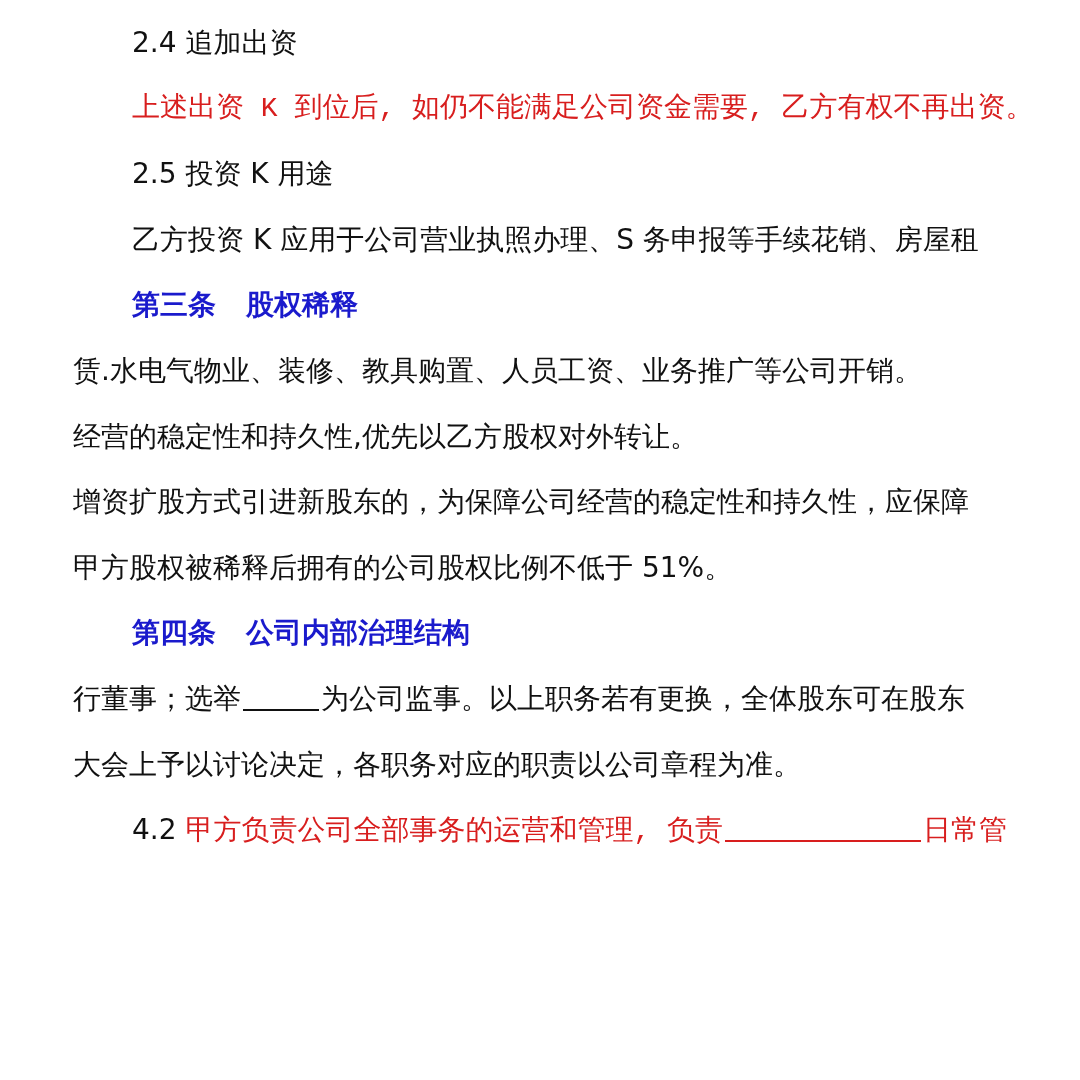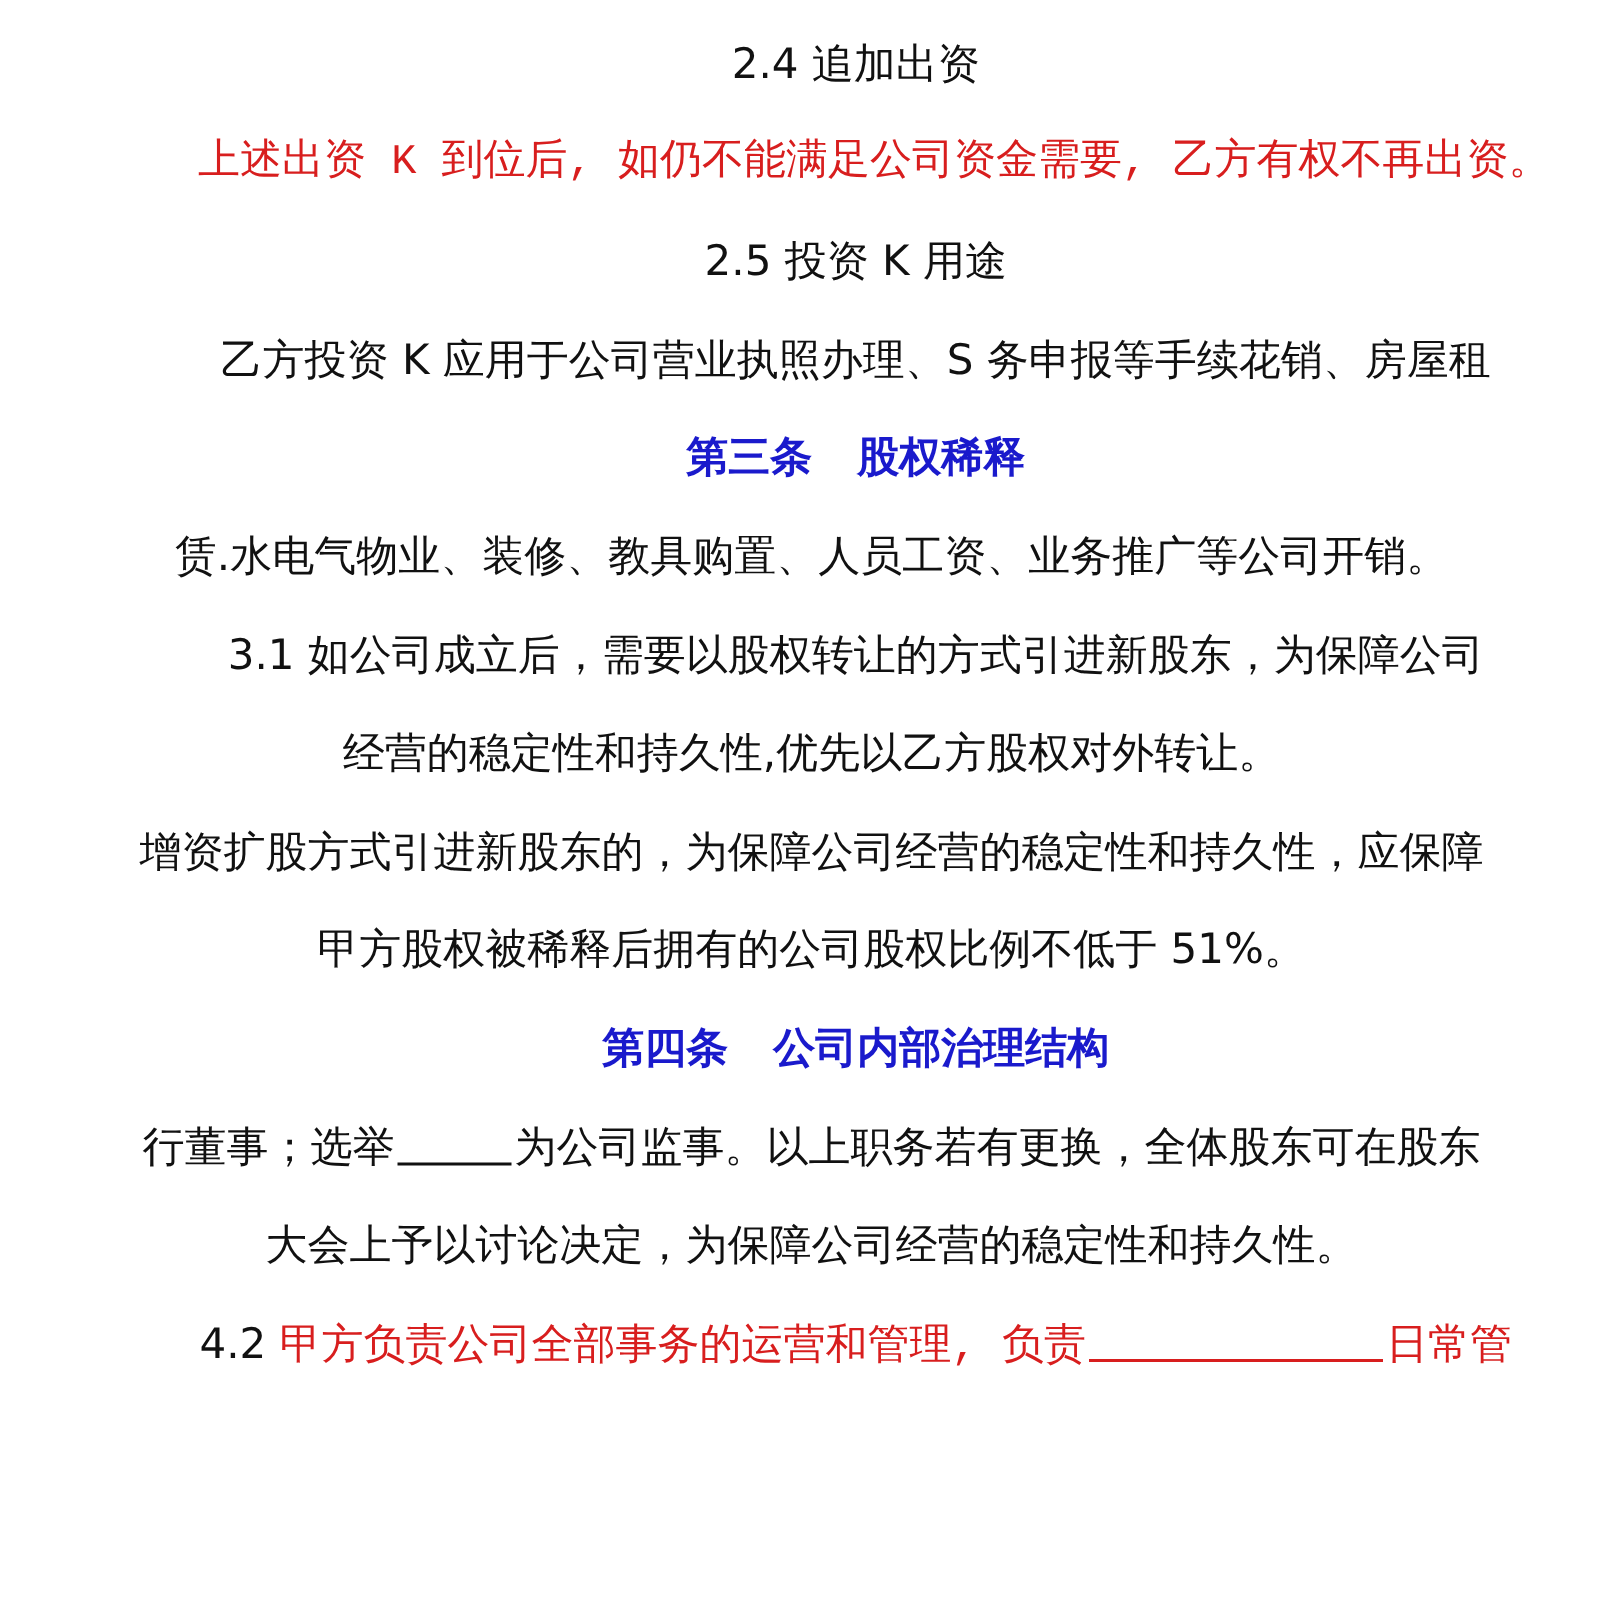--- a/index.html
+++ b/index.html
@@ -21,21 +21,20 @@
       top: 10px;
       width: 936px;
     }
     .line {
       height: 65.6px;
       line-height: 65.6px;
       font-size: 28px;
       white-space: nowrap;
       overflow: visible;
       letter-spacing: 0px;
-      text-align: center;
     }
     .indent { padding-left: 59px; }
     .red { color: #d81e1e; font-family: Liberation Mono, monospace; }
     .blue {
       color: #1a1acc;
       font-weight: bold;
     }
     .blank {
       display: inline-block;
       border-bottom: 2px solid currentColor;
@@ -63,39 +62,36 @@
   <div class="line indent">
     <span>乙方投资 K 应用于公司营业执照办理、S 务申报等手续花销、房屋租</span>
   </div>
   <div class="line indent blue">
     <span>第三条</span><span class="heading-gap"></span><span>股权稀释</span>
   </div>
 
   <div class="line">
     <span>赁.水电气物业、装修、教具购置、人员工资、业务推广等公司开销。</span>
   </div>
-  <div class="line indent">
-    <span>3.1 如公司成立后，需要以股权转让的方式引进新股东，为保障公司</span>
-  </div>
   <div class="line">
     <span>经营的稳定性和持久性,优先以乙方股权对外转让。</span>
   </div>
   <div class="line">
     <span>增资扩股方式引进新股东的，为保障公司经营的稳定性和持久性，应保障</span>
   </div>
   <div class="line">
     <span>甲方股权被稀释后拥有的公司股权比例不低于 51%。</span>
   </div>
 
   <div class="line indent blue">
     <span>第四条</span><span class="heading-gap"></span><span>公司内部治理结构</span>
   </div>
   <div class="line">
     <span>行董事；选举</span><span class="blank" style="width:76px"></span><span>为公司监事。以上职务若有更换，全体股东可在股东</span>
   </div>
   <div class="line">
-    <span>大会上予以讨论决定，为保障公司经营的稳定性和持久性。</span>
+    <span>大会上予以讨论决定，各职务对应的职责以公司章程为准。</span>
   </div>
   <div class="line indent">
     <span>4.2</span>
     <span class="red">甲方负责公司全部事务的运营和管理, 负责</span><span class="blank red" style="width:196px"></span><span class="red">日常管</span>
   </div>
 </div>
 
 </body></html>

